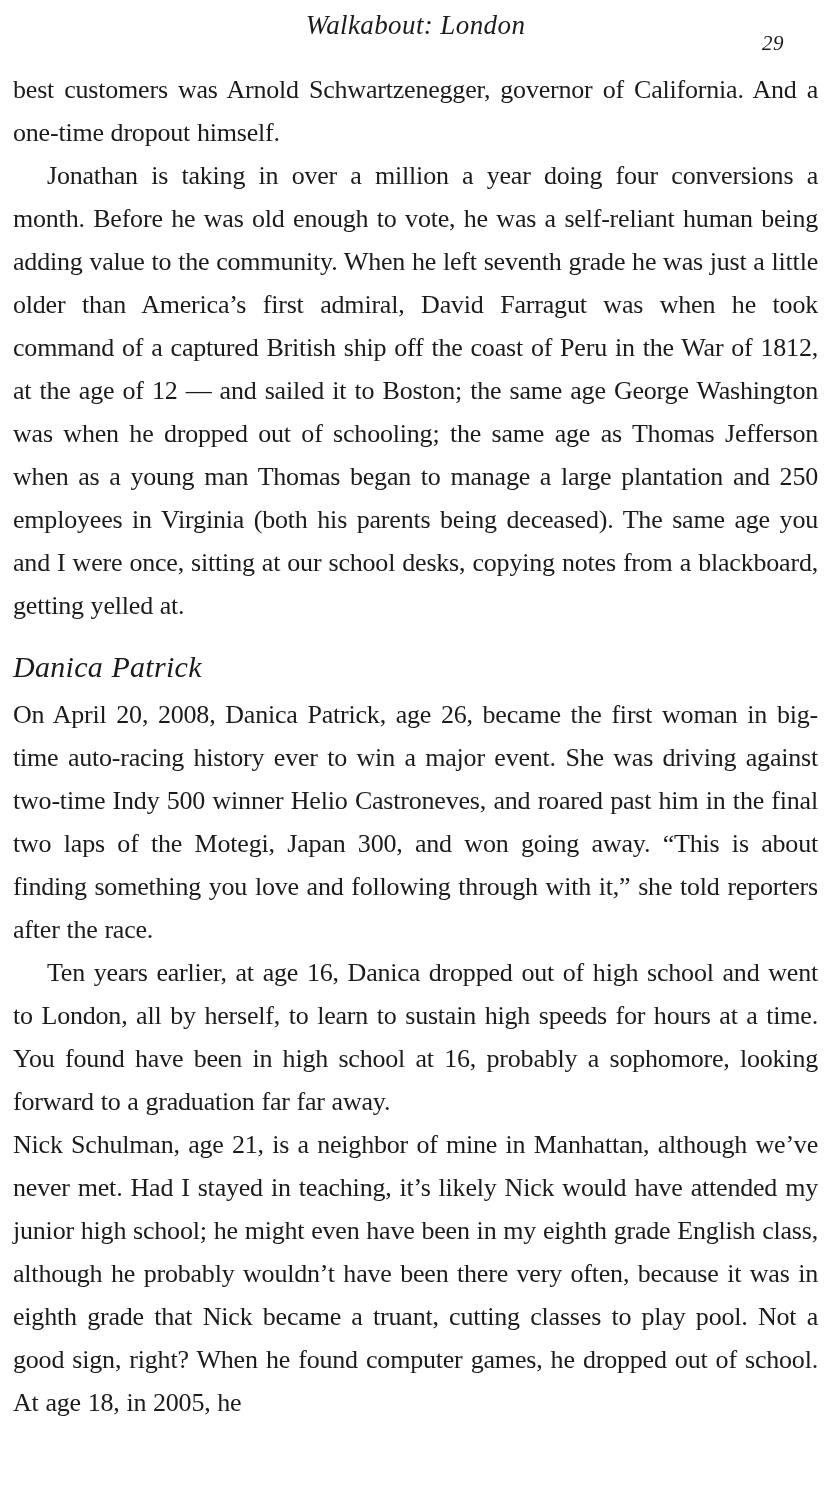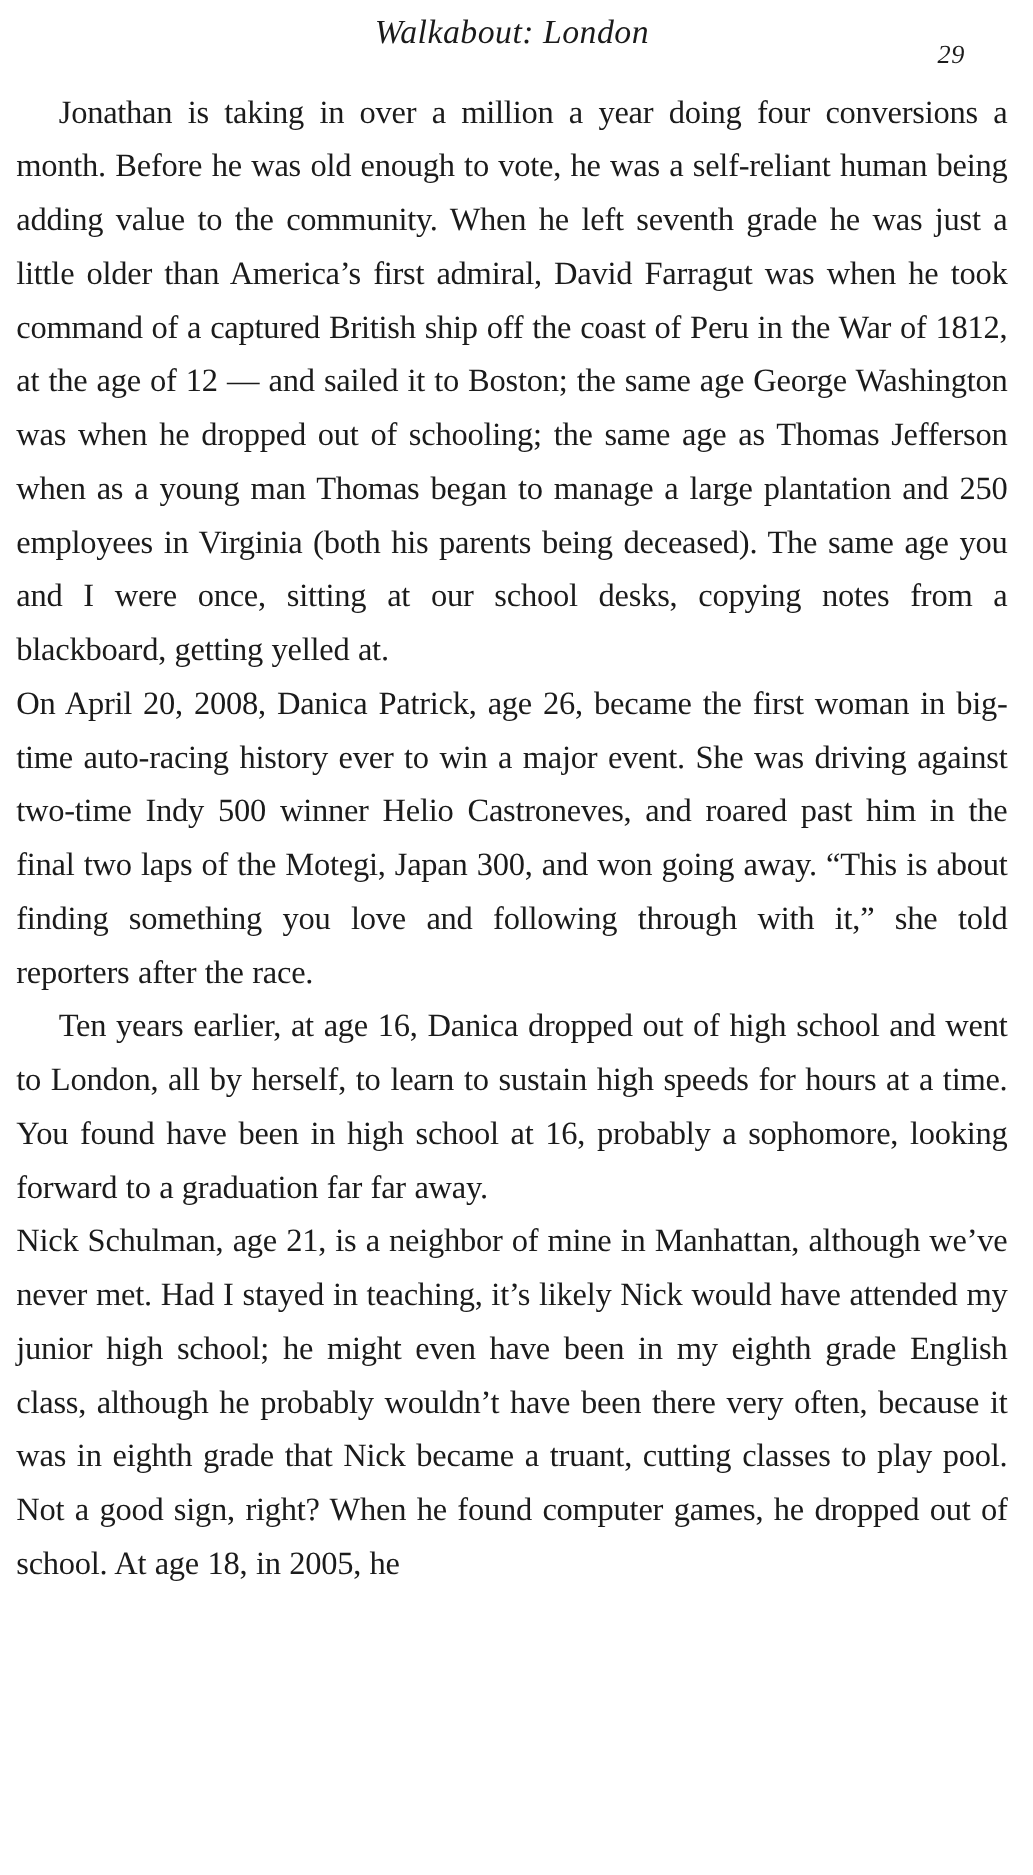--- a/index.html
+++ b/index.html
@@ -9,21 +9,21 @@
   }
   .page {
     position: relative;
     width: 826px;
     height: 1500px;
     margin: 0;
     background: #ffffff;
     color: #1b1b1b;
     font-family: "Liberation Serif", serif;
     box-sizing: border-box;
-    padding: 10px 20px 0 13px;
+    padding: 10px 8px 0 13px;
     overflow: hidden;
   }
   .running-head {
     position: relative;
     height: 44px;
   }
   .running-title {
     position: absolute;
     left: 0;
     right: 0;
@@ -74,23 +74,25 @@
 
 <div class="page">
 
   <div class="running-head">
     <div class="running-title">Walkabout: London</div>
     <div class="folio">29</div>
   </div>
 
   <div class="text-block">
 
+    <p>best customers was Arnold Schwartzenegger, governor of California. And a one-time dropout himself.</p>
 
     <p class="indent">Jonathan is taking in over a million a year doing four conversions a month. Before he was old enough to vote, he was a self-reliant human being adding value to the community. When he left seventh grade he was just a little older than America’s first admiral, David Farragut was when he took command of a captured British ship off the coast of Peru in the War of 1812, at the age of 12 — and sailed it to Boston; the same age George Washington was when he dropped out of schooling; the same age as Thomas Jefferson when as a young man Thomas began to manage a large plantation and 250 employees in Virginia (both his parents being deceased). The same age you and I were once, sitting at our school desks, copying notes from a blackboard, getting yelled at.</p>
 
+    <h2 class="section-heading">Danica Patrick</h2>
 
     <p>On April 20, 2008, Danica Patrick, age 26, became the first woman in big-time auto-racing history ever to win a major event. She was driving against two-time Indy 500 winner Helio Castroneves, and roared past him in the final two laps of the Motegi, Japan 300, and won going away. “This is about finding something you love and following through with it,” she told reporters after the race.</p>
 
     <p class="indent">Ten years earlier, at age 16, Danica dropped out of high school and went to London, all by herself, to learn to sustain high speeds for hours at a time. You found have been in high school at 16, probably a sophomore, looking forward to a graduation far far away.</p>
 
 
     <p>Nick Schulman, age 21, is a neighbor of mine in Manhattan, although we’ve never met. Had I stayed in teaching, it’s likely Nick would have attended my junior high school; he might even have been in my eighth grade English class, although he probably wouldn’t have been there very often, because it was in eighth grade that Nick became a truant, cutting classes to play pool. Not a good sign, right? When he found computer games, he dropped out of school. At age 18, in 2005, he</p>
 
   </div>
 

